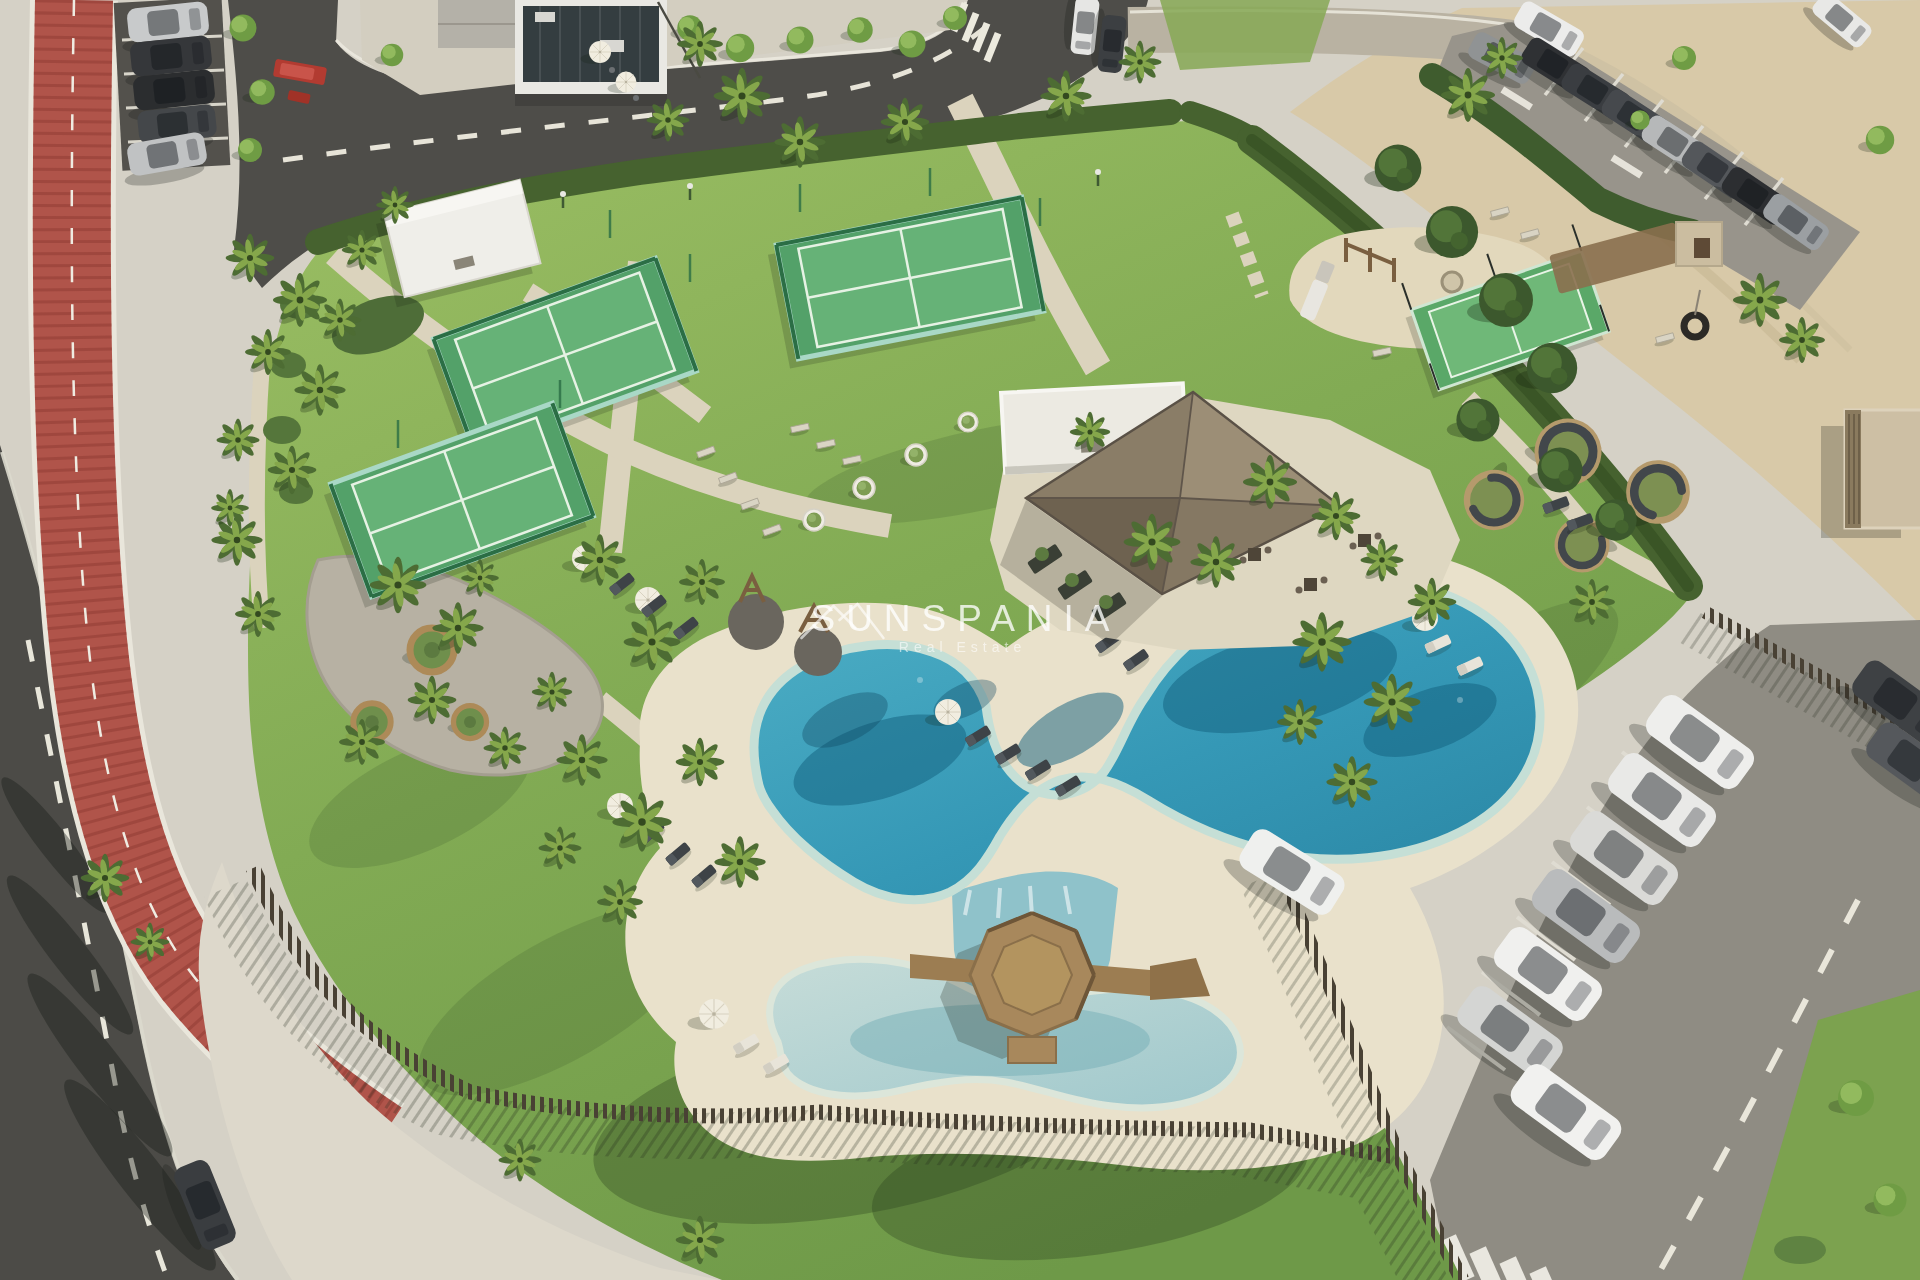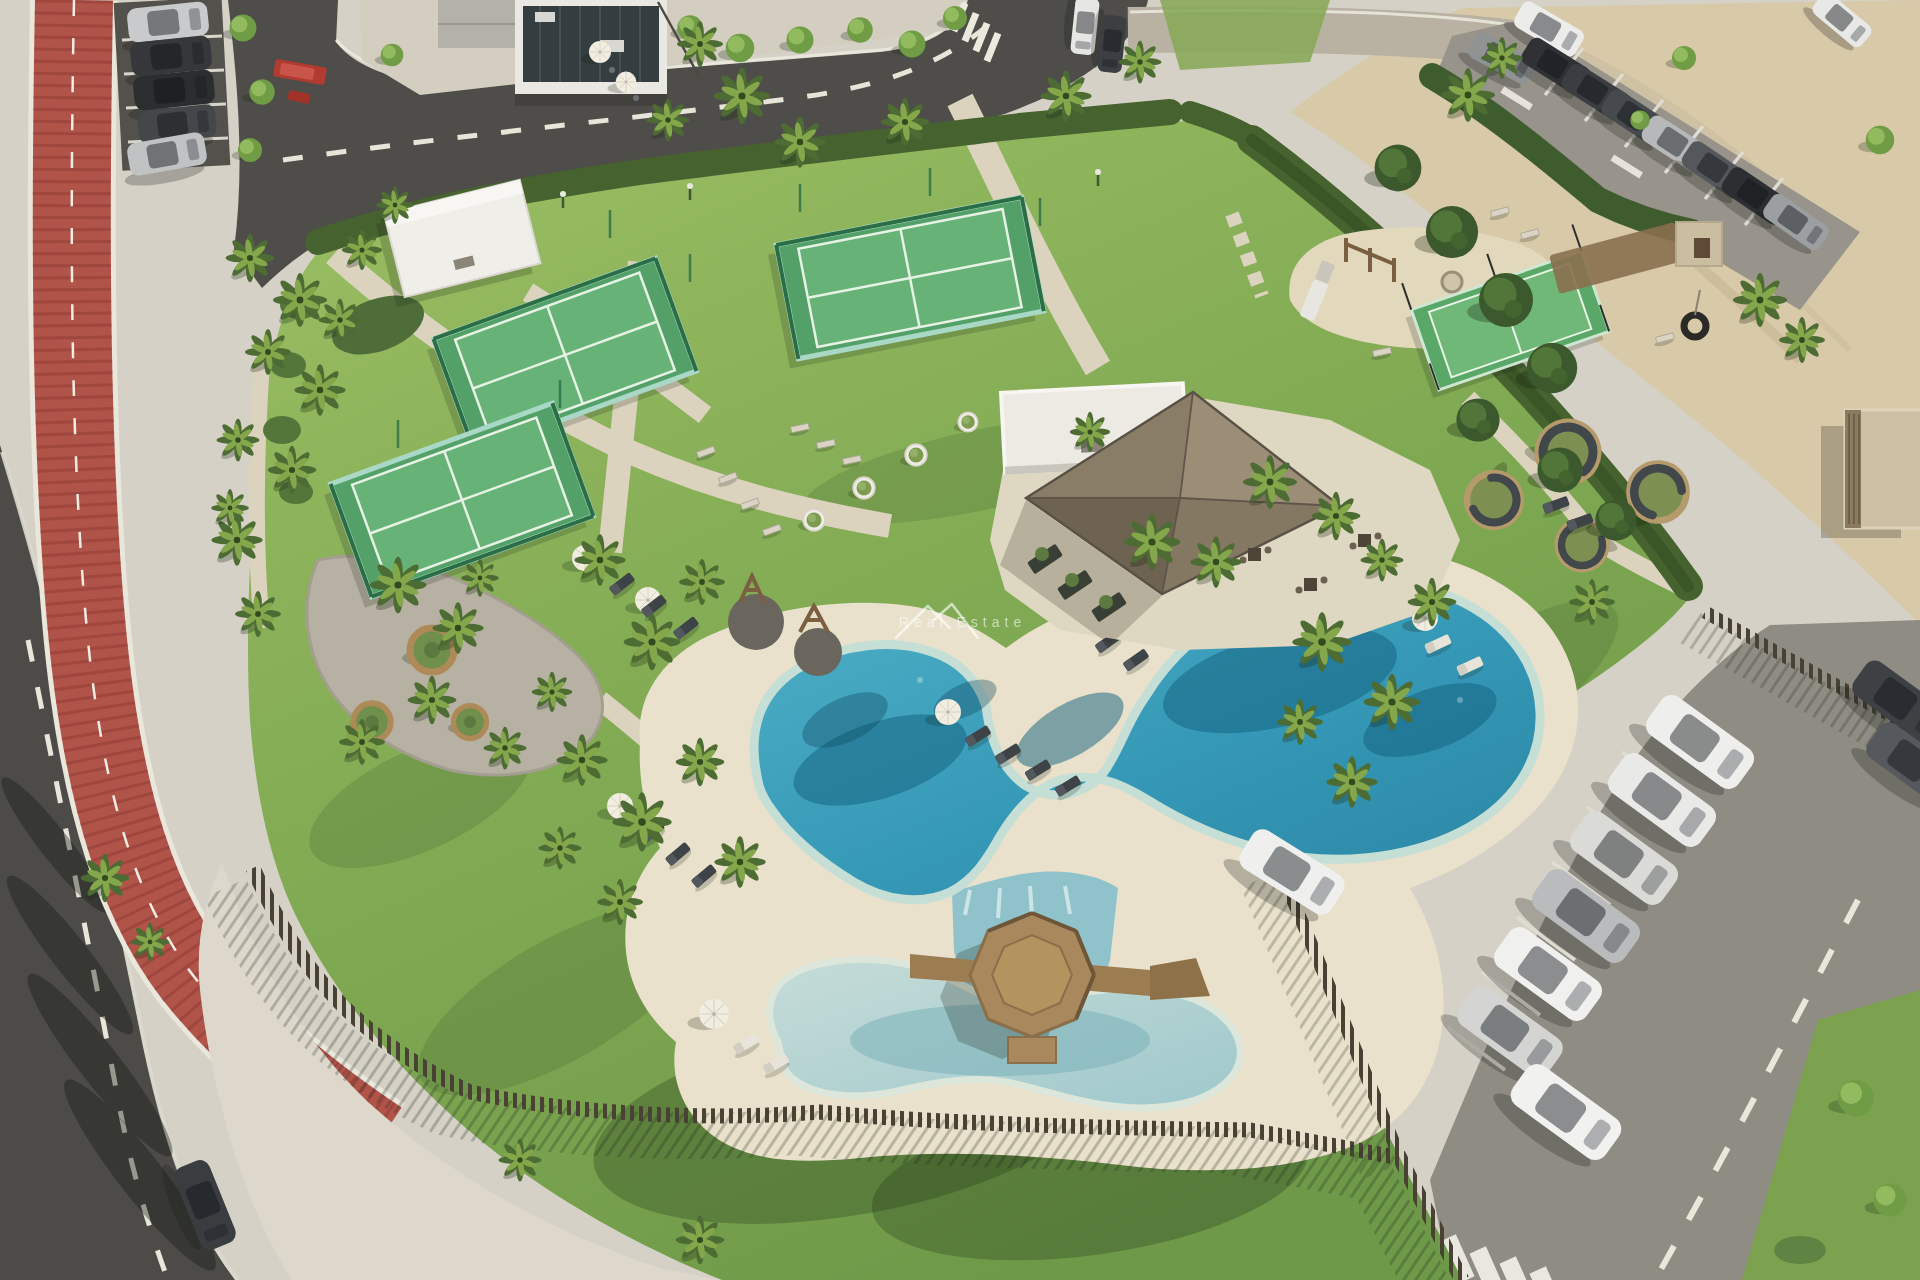--- a/index.html
+++ b/index.html
@@ -4,21 +4,21 @@
 <style>
   html,body{margin:0;padding:0;background:#d5d1c6;}
   .stage{position:relative;width:1920px;height:1280px;overflow:hidden;font-family:"Liberation Sans",sans-serif;}
   .stage svg{position:absolute;inset:0;display:block;}
   .watermark{position:absolute;left:960px;top:600px;transform:translateX(-50%);
     display:flex;flex-direction:column;align-items:center;pointer-events:none;z-index:5;}
   .watermark .logo{opacity:.8;}
   .wm-brand{color:rgba(255,255,255,.78);font-size:37px;font-weight:300;letter-spacing:11px;
     line-height:1.05;text-indent:11px;white-space:nowrap;}
   .wm-tag{color:rgba(255,255,255,.58);font-size:14px;font-weight:300;letter-spacing:5px;
-    margin-top:14px;text-indent:5px;white-space:nowrap;}
+    margin-top:0;text-indent:5px;white-space:nowrap;}
 </style>
 </head>
 <body>
 
 <div class="stage">
 <svg viewBox="0 0 1920 1280" width="1920" height="1280">
   <defs>
     <linearGradient id="lawnG" x1="0" y1="0" x2="0.55" y2="1">
       <stop offset="0" stop-color="#9cbf64"></stop>
           <stop offset="0.5" stop-color="#82ab54"></stop>
@@ -705,15 +705,16 @@
           <circle cx="690" cy="186" r="3" fill="#e8e8e2"></circle>
         </g>
   </g>
 </svg>
 
   <div class="watermark">
     <svg class="logo" width="88" height="42" viewBox="0 0 88 42">
       <path d="M2,38 L34,6 L56,28" fill="none" stroke="rgba(255,255,255,0.78)" stroke-width="2.6" stroke-linecap="round" stroke-linejoin="round"></path>
       <path d="M40,20 L58,4 L84,38" fill="none" stroke="rgba(255,255,255,0.78)" stroke-width="2.6" stroke-linecap="round" stroke-linejoin="round"></path>
     </svg>
+    <div class="wm-brand">SUNSPANIA</div>
     <div class="wm-tag">Real Estate</div>
   </div>
 </div>
 
 </body></html>

